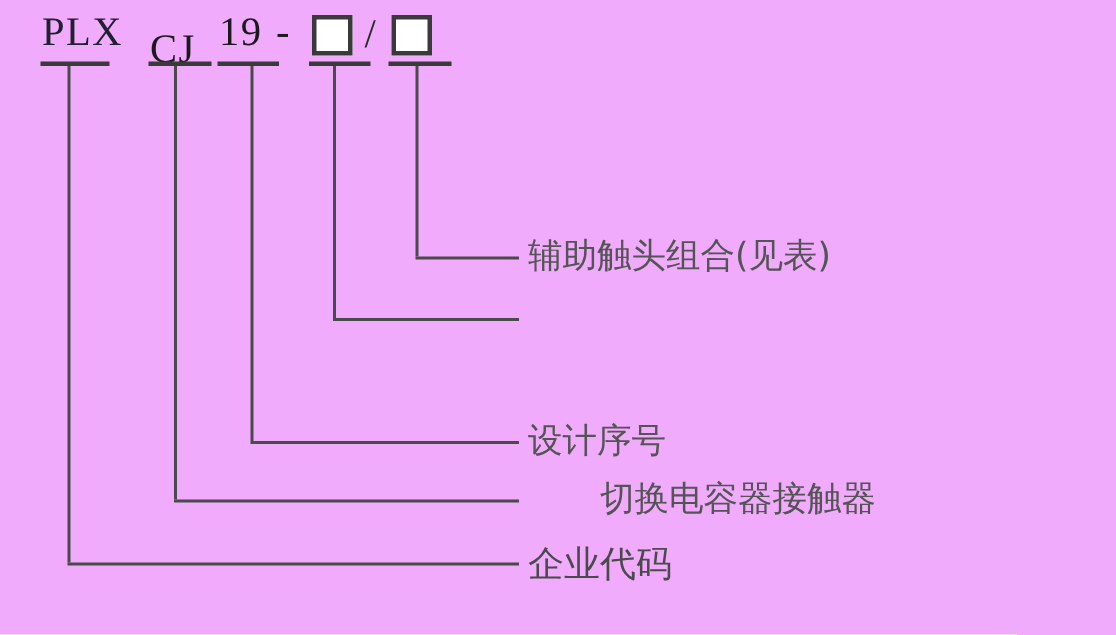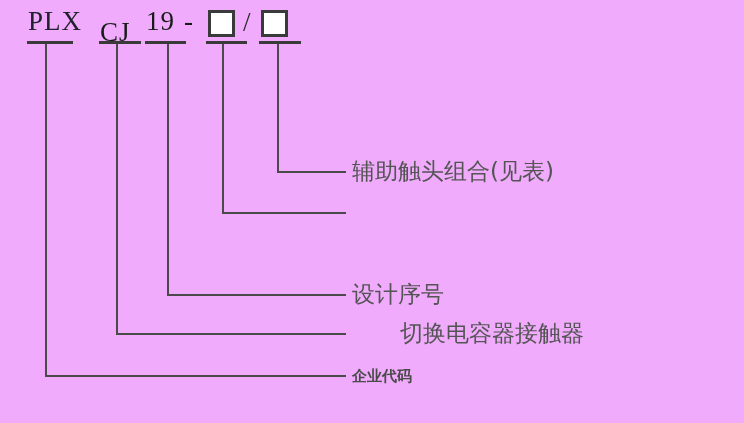--- a/index.html
+++ b/index.html
@@ -64,23 +64,23 @@
   .label {
     position: absolute;
     font-family: "DejaVu Sans", "Liberation Sans", sans-serif;
     font-size: 23px;
     line-height: 34px;
     color: #545454;
     white-space: nowrap;
     text-align: center;
   }
   .label.strong {
-    font-weight: bold;
+    font-weight: normal;
     color: #4a4a4a;
-    font-size: 15px;
+    font-size: 24px;
   }
   .label .cont {
     display: block;
   }
 </style>
 </head>
 <body>
 
 <div id="diagram">
 

